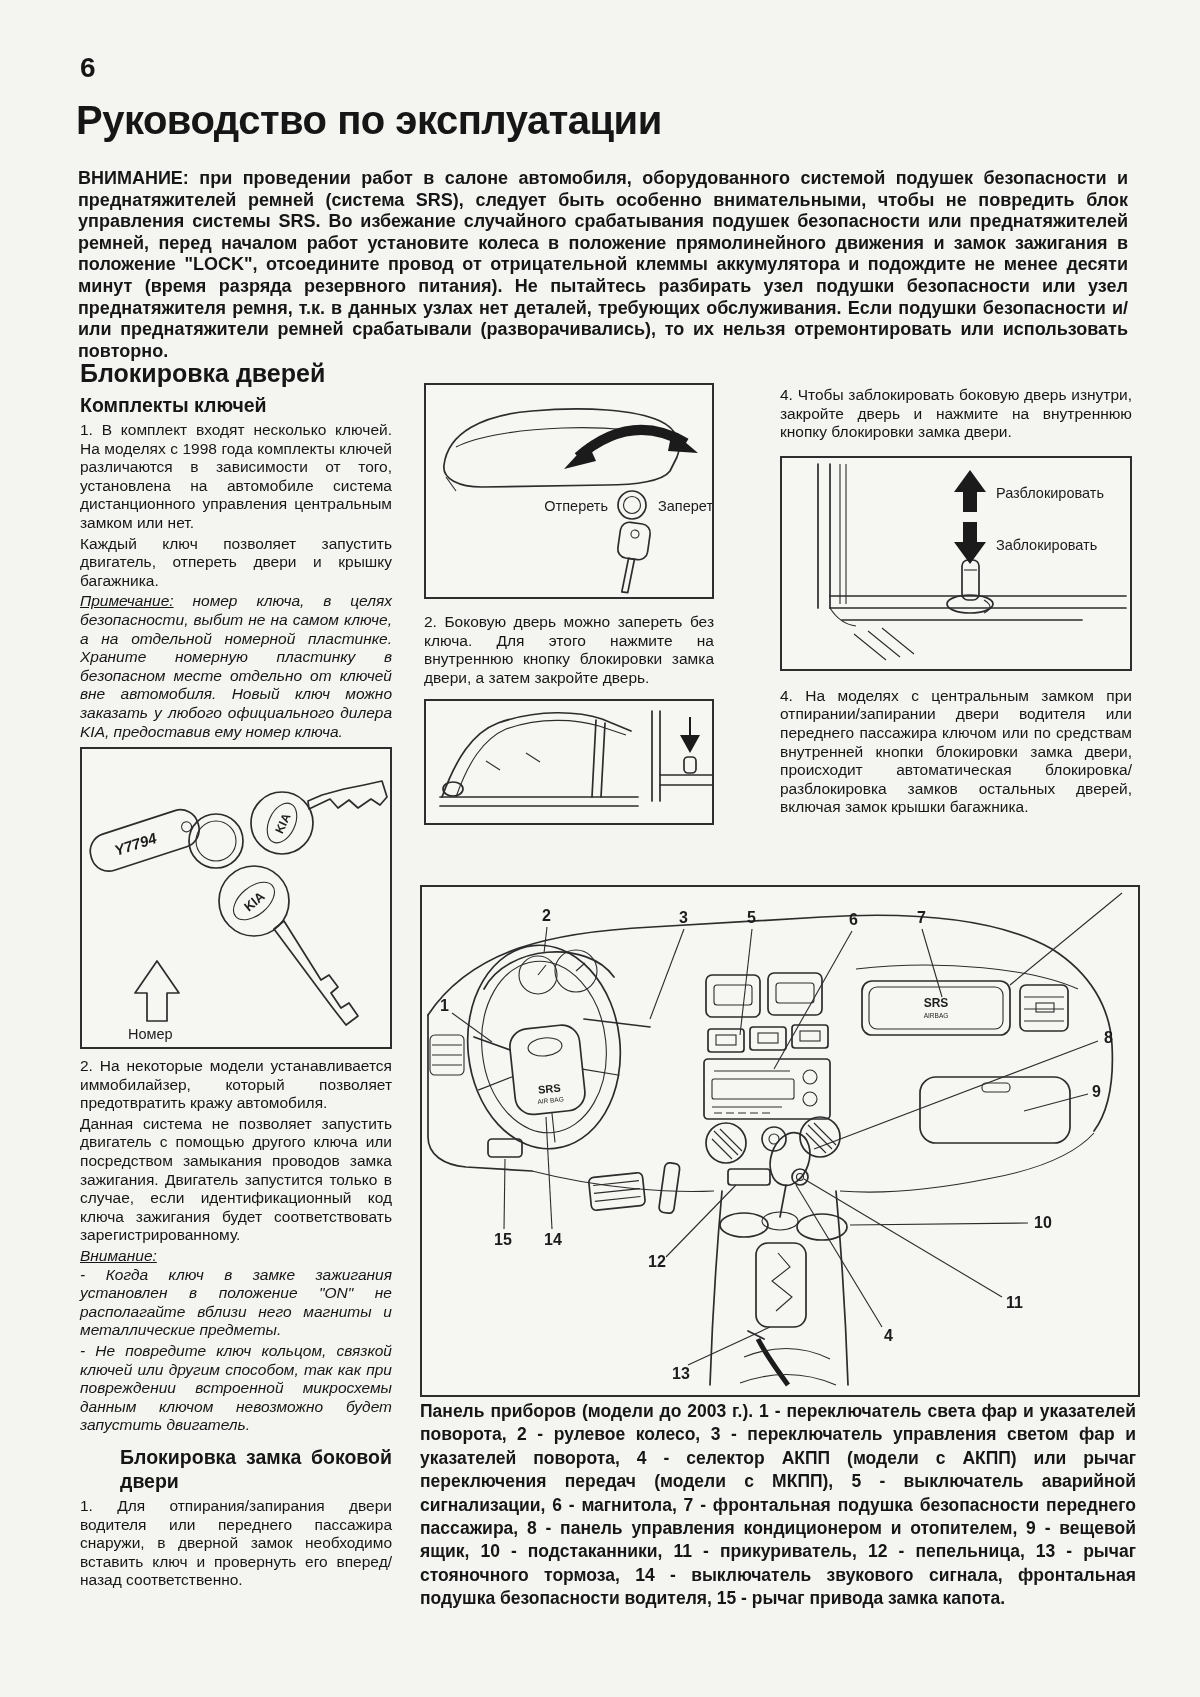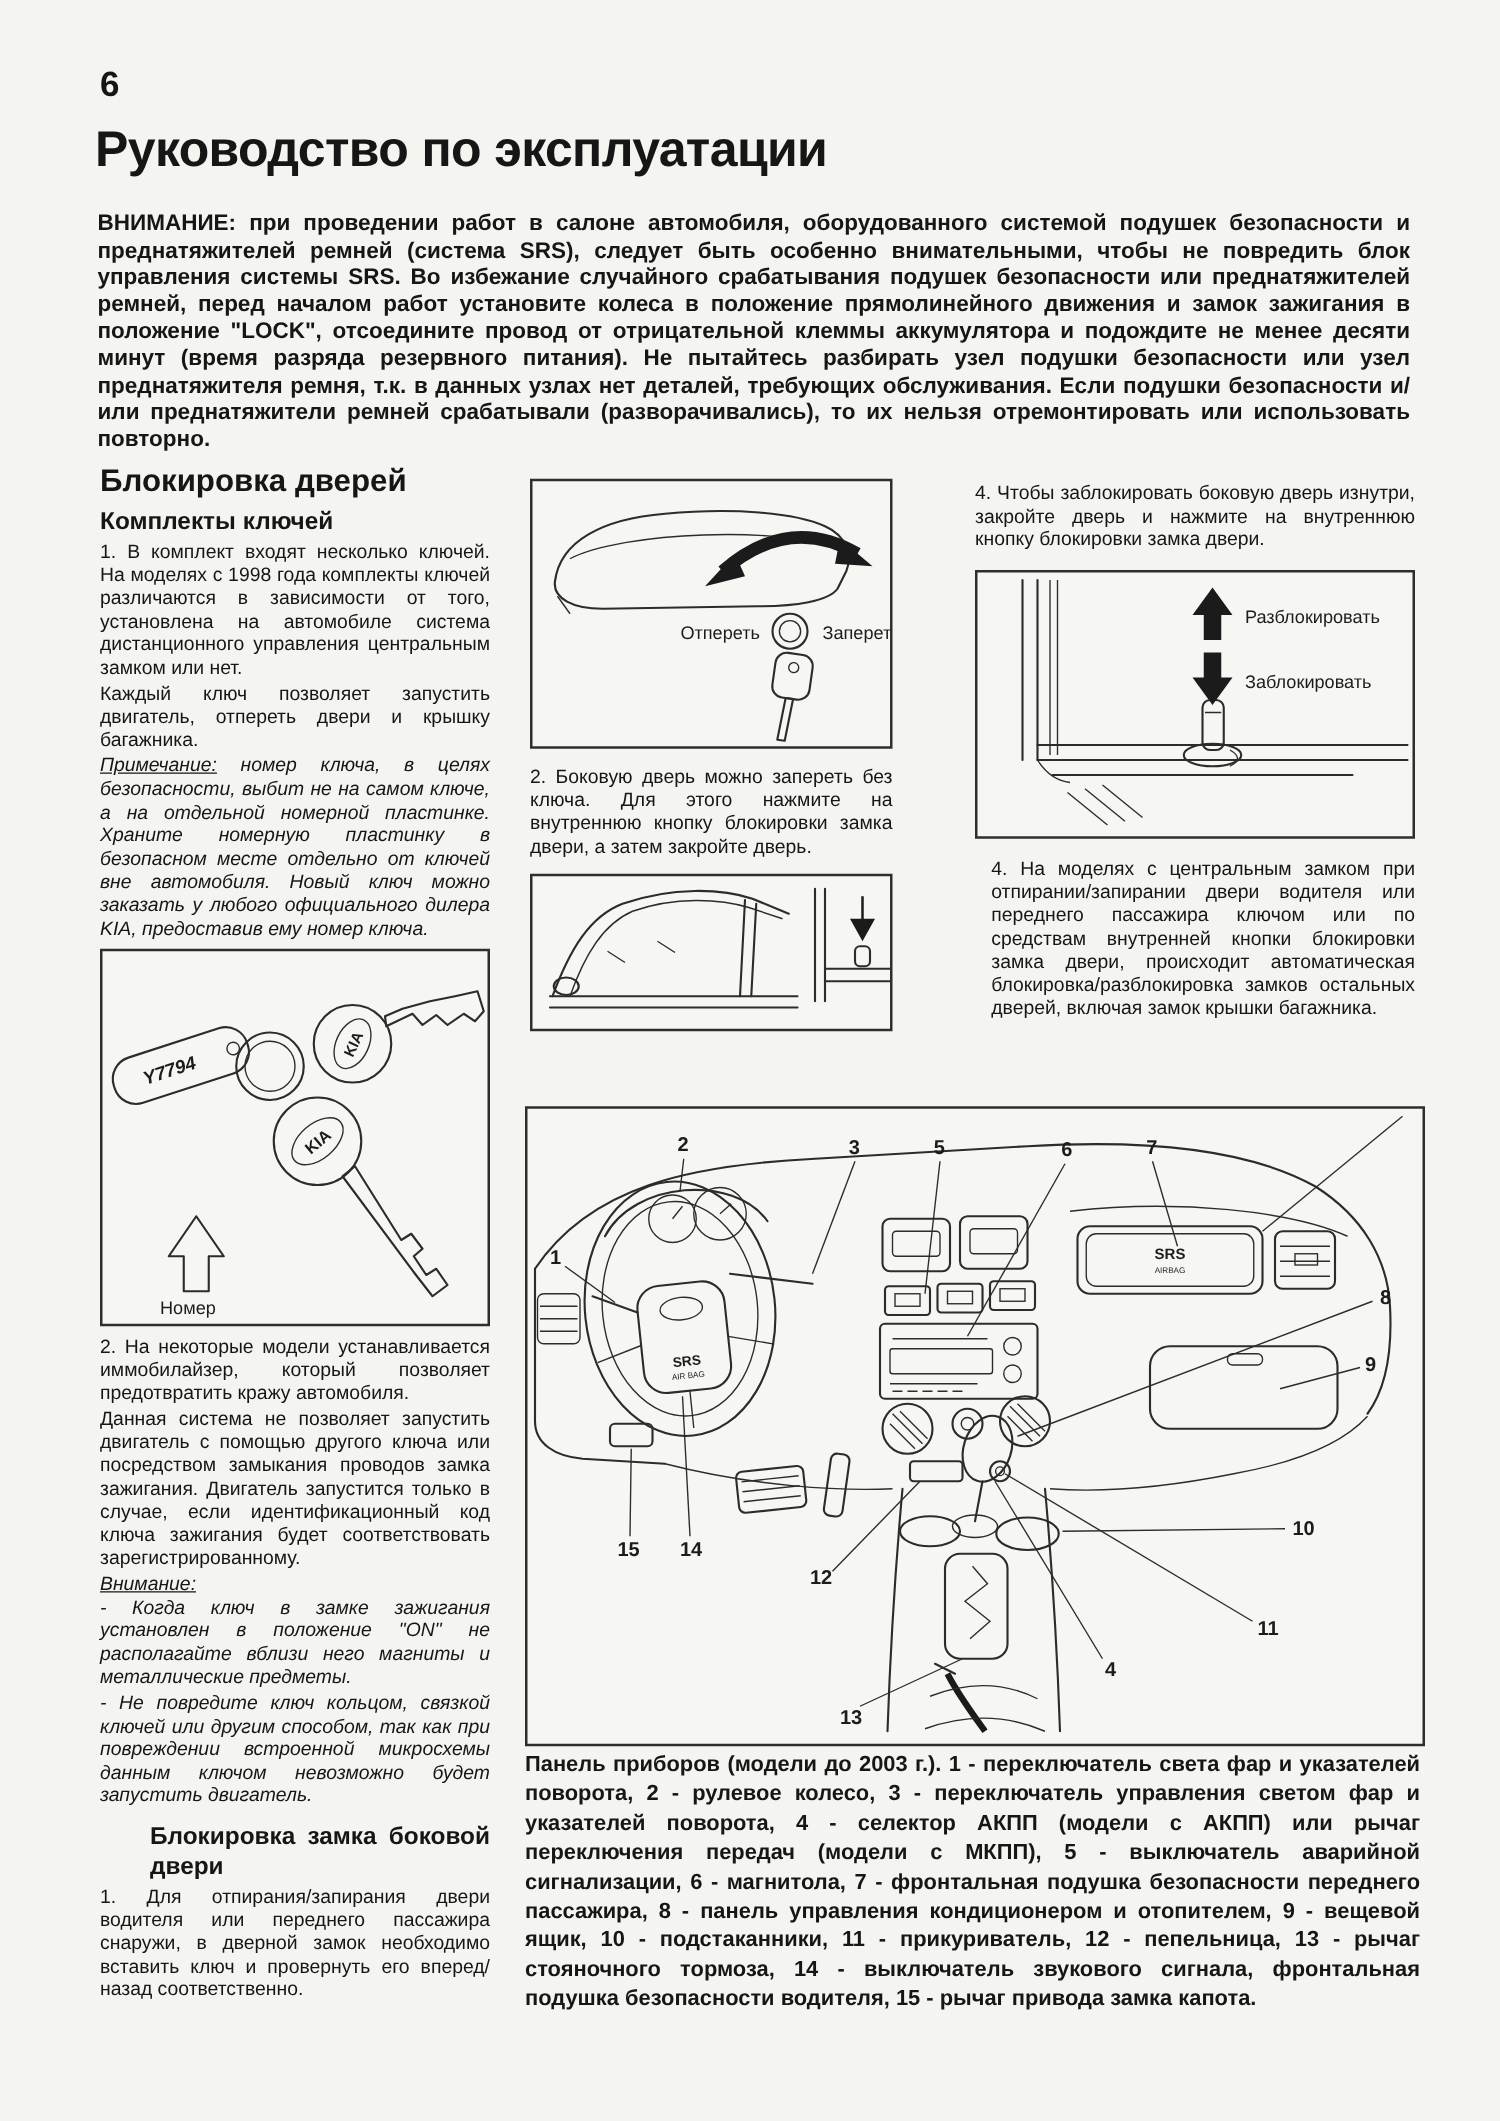--- a/index.html
+++ b/index.html
@@ -31,21 +31,21 @@
 </style>
 </head>
 <body>
 
 <div class="page">
 
   <div class="abs pagenum" style="left:80px;top:52px;">6</div>
   <div class="abs title" style="left:76px;top:98px;">Руководство по эксплуатации</div>
   <div class="abs warning" style="left:78px;top:168px;width:1050px;">ВНИМАНИЕ: при проведении работ в салоне автомобиля, оборудованного системой подушек безопасности и преднатяжителей ремней (система SRS), следует быть особенно внимательными, чтобы не повредить блок управления системы SRS. Во избежание случайного срабатывания подушек безопасности или преднатяжителей ремней, перед началом работ установите колеса в положение прямолинейного движения и замок зажигания в положение "LOCK", отсоедините провод от отрицательной клеммы аккумулятора и подождите не менее десяти минут (время разряда резервного питания). Не пытайтесь разбирать узел подушки безопасности или узел преднатяжителя ремня, т.к. в данных узлах нет деталей, требующих обслуживания. Если подушки безопасности и/или преднатяжители ремней срабатывали (разворачивались), то их нельзя отремонтировать или использовать повторно.</div>
 
-  <div class="abs col" style="left:80px;top:372px;width:312px;">
+  <div class="abs col" style="left:80px;top:360px;width:312px;">
     <h2 class="sec">Блокировка дверей</h2>
     <h3 class="sub">Комплекты ключей</h3>
     <p>1. В комплект входят несколько ключей. На моделях с 1998 года комплекты ключей различаются в зависимости от того, установлена на автомобиле система дистанционного управления центральным замком или нет.</p>
     <p>Каждый ключ позволяет запустить двигатель, отпереть двери и крышку багажника.</p>
     <p><span class="ulab">Примечание:</span><span class="ital"> номер ключа, в целях безопасности, выбит не на самом ключе, а на отдельной номерной пластинке. Храните номерную пластинку в безопасном месте отдельно от ключей вне автомобиля. Новый ключ можно заказать у любого официального дилера KIA, предоставив ему номер ключа.</span></p>
 
     <div class="figbox" style="width:308px;height:298px;margin:6px 0 8px 0;">
       <svg viewBox="0 0 308 298" width="308" height="298">
 
         <circle cx="134" cy="92" r="27" class="ln"></circle>
@@ -158,21 +158,21 @@
           <polygon class="blk" points="188,12 204,34 195,34 195,54 181,54 181,34 172,34"></polygon>
         </g>
         <g>
           <polygon class="blk" points="181,64 195,64 195,84 204,84 188,106 172,84 181,84"></polygon>
         </g>
         <text x="214" y="40" class="figlab">Разблокировать</text>
         <text x="214" y="92" class="figlab">Заблокировать</text>
       </svg>
     </div>
 
-    <p class="col" style="margin:16px 0 0 13px;">4. На моделях с центральным замком при отпирании/запирании двери водителя или переднего пассажира ключом или по средствам внутренней кнопки блокировки замка двери, происходит автоматическая блокировка/разблокировка замков остальных дверей, включая замок крышки багажника.</p>
+    <p class="col" style="margin:16px 0 0 0;">4. На моделях с центральным замком при отпирании/запирании двери водителя или переднего пассажира ключом или по средствам внутренней кнопки блокировки замка двери, происходит автоматическая блокировка/разблокировка замков остальных дверей, включая замок крышки багажника.</p>
   </div>
 
   <div class="abs figbox" style="left:420px;top:885px;width:716px;height:508px;">
     <svg viewBox="0 0 712 504" width="712" height="504">
 
       <g>
         <path class="ln" d="M6,128 C50,62 130,45 230,40 L400,30 C500,24 580,34 630,62 C668,86 688,120 690,158 C692,195 686,225 672,244"></path>
         <path class="ln" d="M6,128 L6,250 C6,268 22,278 44,280 L110,284"></path>
         <path class="thin" d="M110,284 C180,302 250,306 292,304"></path>
         <path class="thin" d="M418,304 C470,308 525,300 565,292 C615,283 652,268 672,246"></path>

